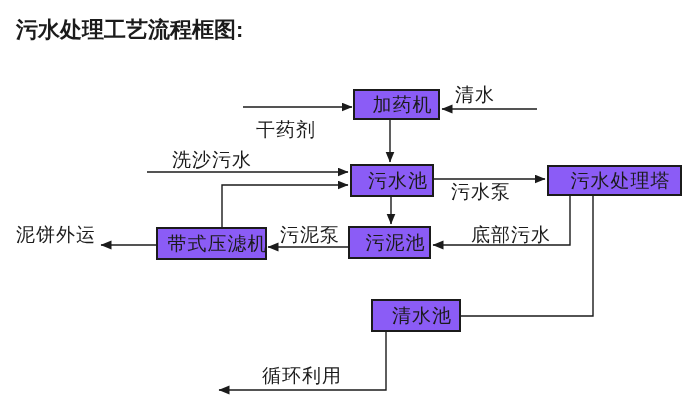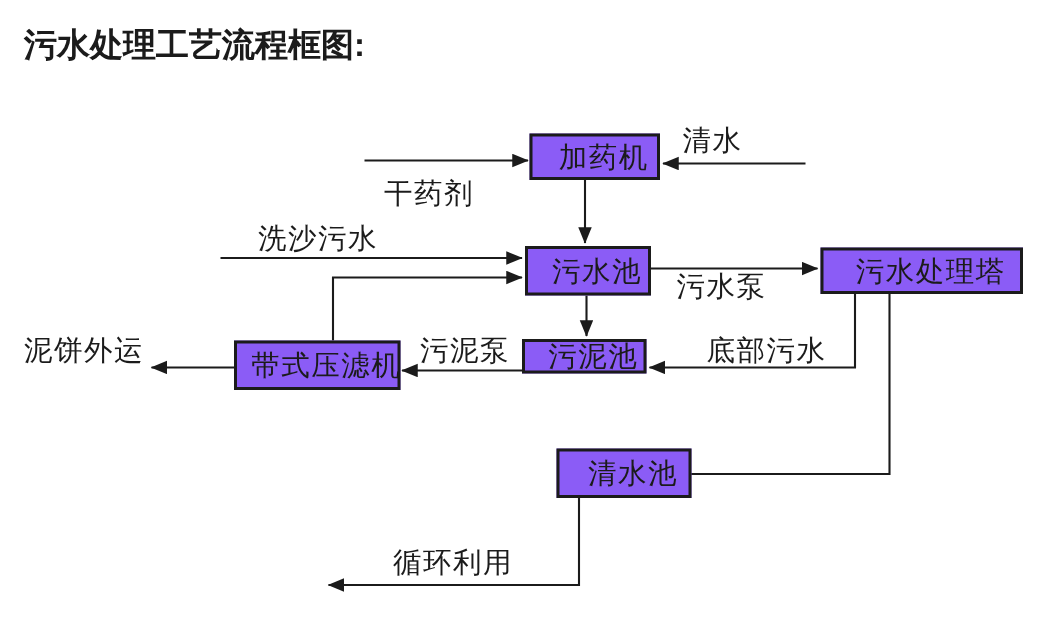--- a/index.html
+++ b/index.html
@@ -75,21 +75,21 @@
       <polyline points="348,247 268,247" marker-end="url(#arrowhead)"></polyline>
       <polyline points="570,196 570,245 433,245" marker-end="url(#arrowhead)"></polyline>
       <polyline points="156,245 101,245" marker-end="url(#arrowhead)"></polyline>
       <polyline points="593,196 593,316 434,316" marker-end="url(#arrowhead)"></polyline>
       <polyline points="386,332 386,390 219,390" marker-end="url(#arrowhead)"></polyline>
     </svg>
 <div class="node" style="left: 353px; top: 89px; width: 87px; height: 31px;">加药机</div>
     <div class="node" style="left: 350px; top: 164px; width: 84px; height: 33px;">污水池</div>
     <div class="node" style="left: 156px; top: 227px; width: 111px; height: 33px;">带式压滤机</div>
     <div class="node" style="left: 547px; top: 165px; width: 135px; height: 31px;">污水处理塔</div>
-    <div class="node" style="left: 348px; top: 226px; width: 83px; height: 23px;">污泥池</div>
+    <div class="node" style="left: 348px; top: 226px; width: 83px; height: 33px;">污泥池</div>
     <div class="node" style="left: 340px; top: 299px; width: 90px; height: 33px; margin-left: 31px;">清水池</div>
     <div class="flow-label" style="left: 256px; top: 84px; margin-top: 35px;">干药剂</div>
     <div class="flow-label" style="left: 455px; top: 84px;">清水</div>
     <div class="flow-label" style="left: 172px; top: 149px;">洗沙污水</div>
     <div class="flow-label" style="left: 451px; top: 153px; margin-top: 28px;">污水泵</div>
     <div class="flow-label" style="left: 280px; top: 224px;">污泥泵</div>
     <div class="flow-label" style="left: 471px; top: 224px;">底部污水</div>
     <div class="flow-label" style="left: 16px; top: 224px;">泥饼外运</div>
     <div class="flow-label" style="left: 262px; top: 365px;">循环利用</div>
   </div>

